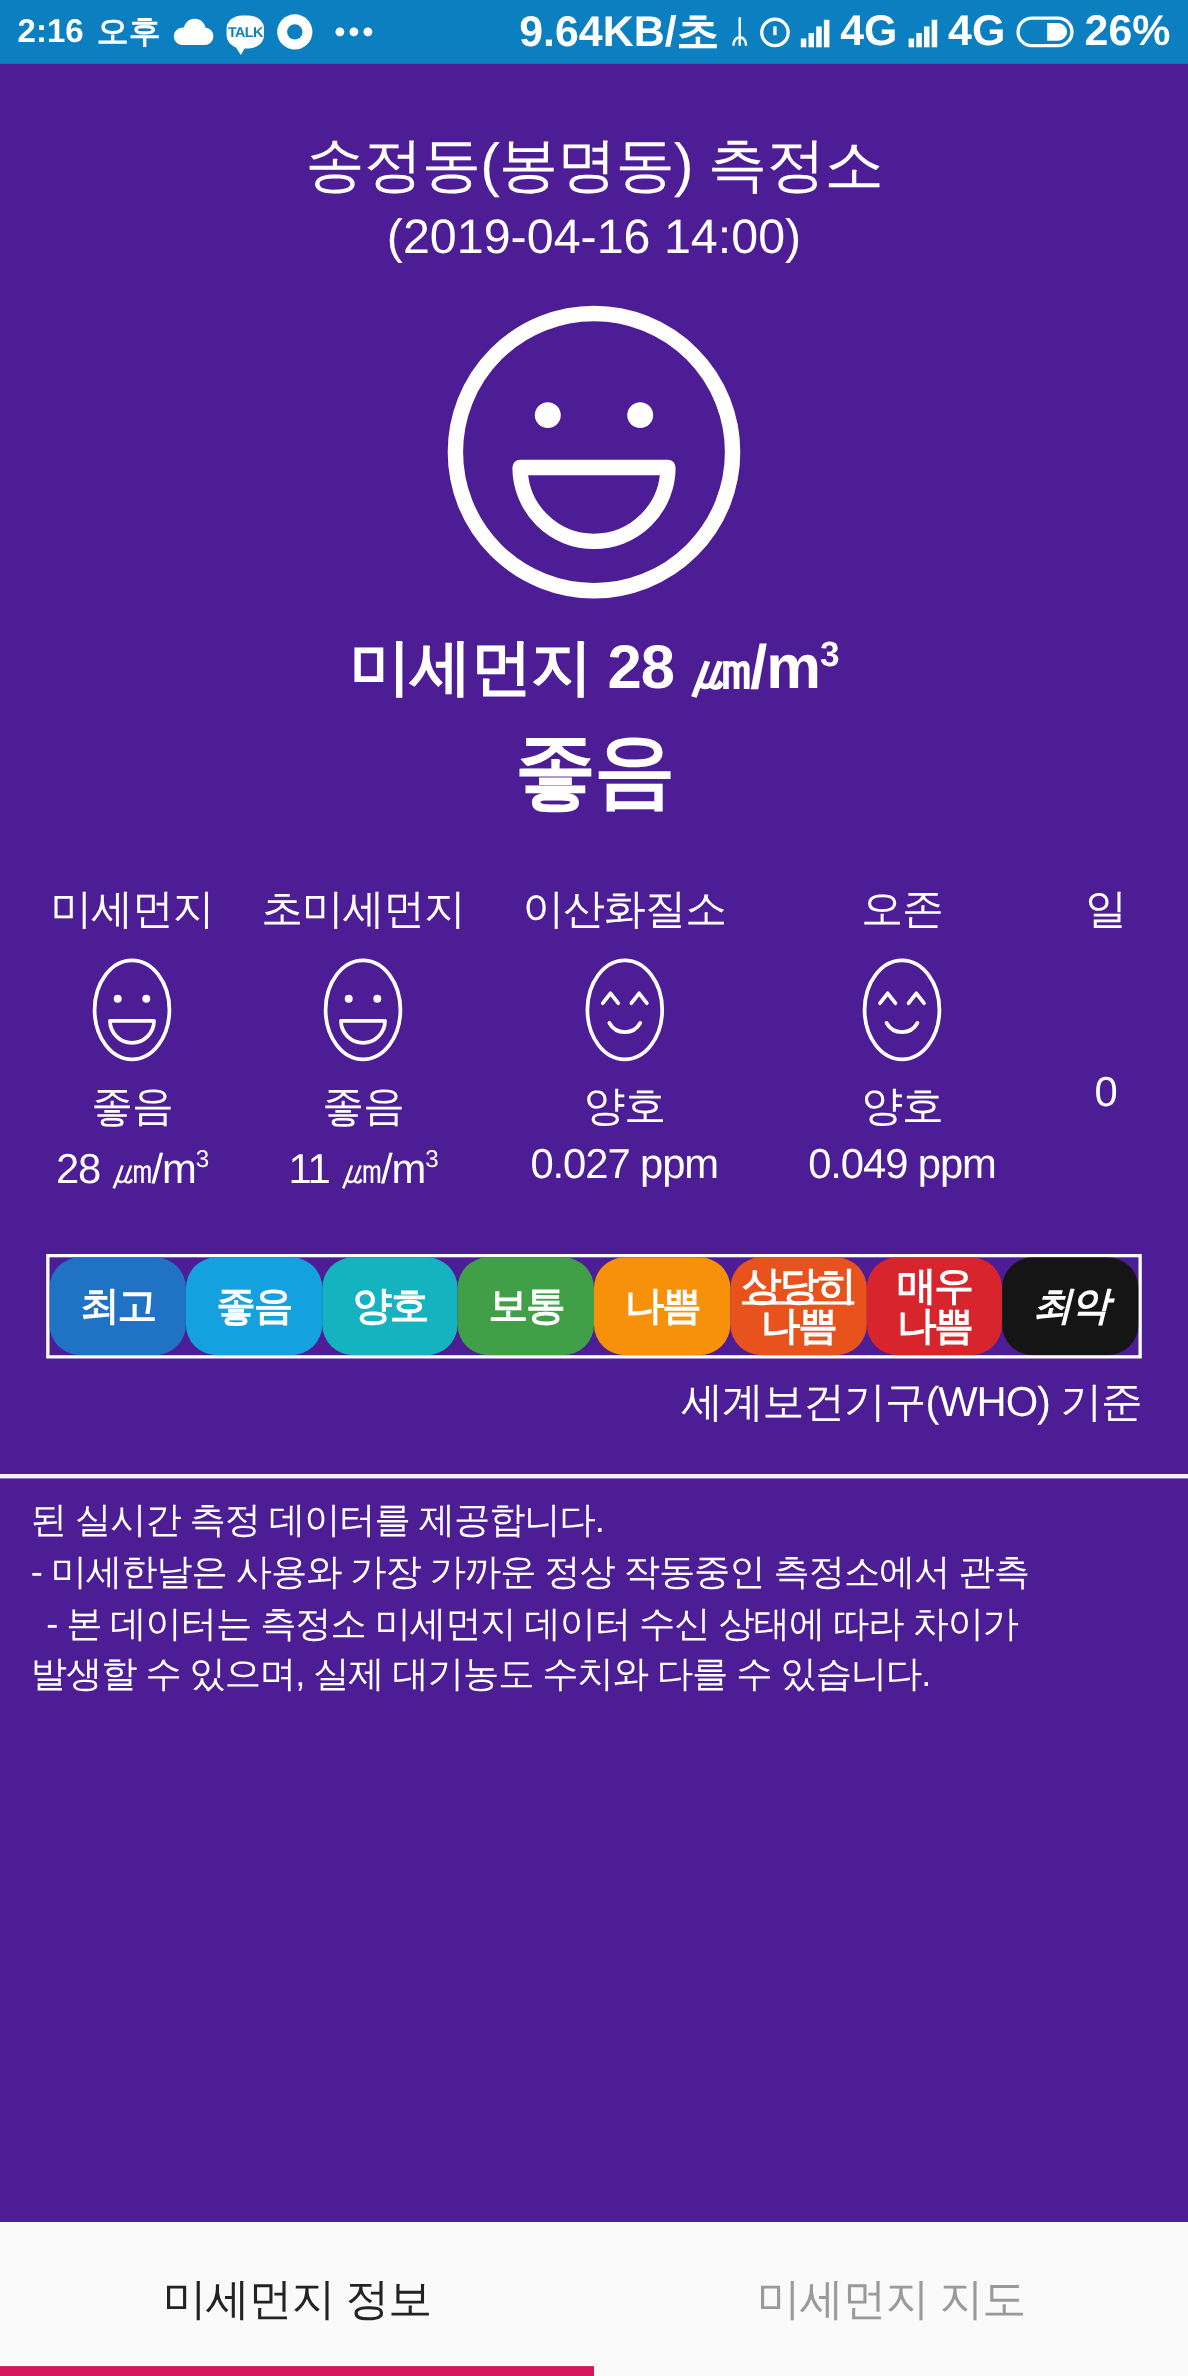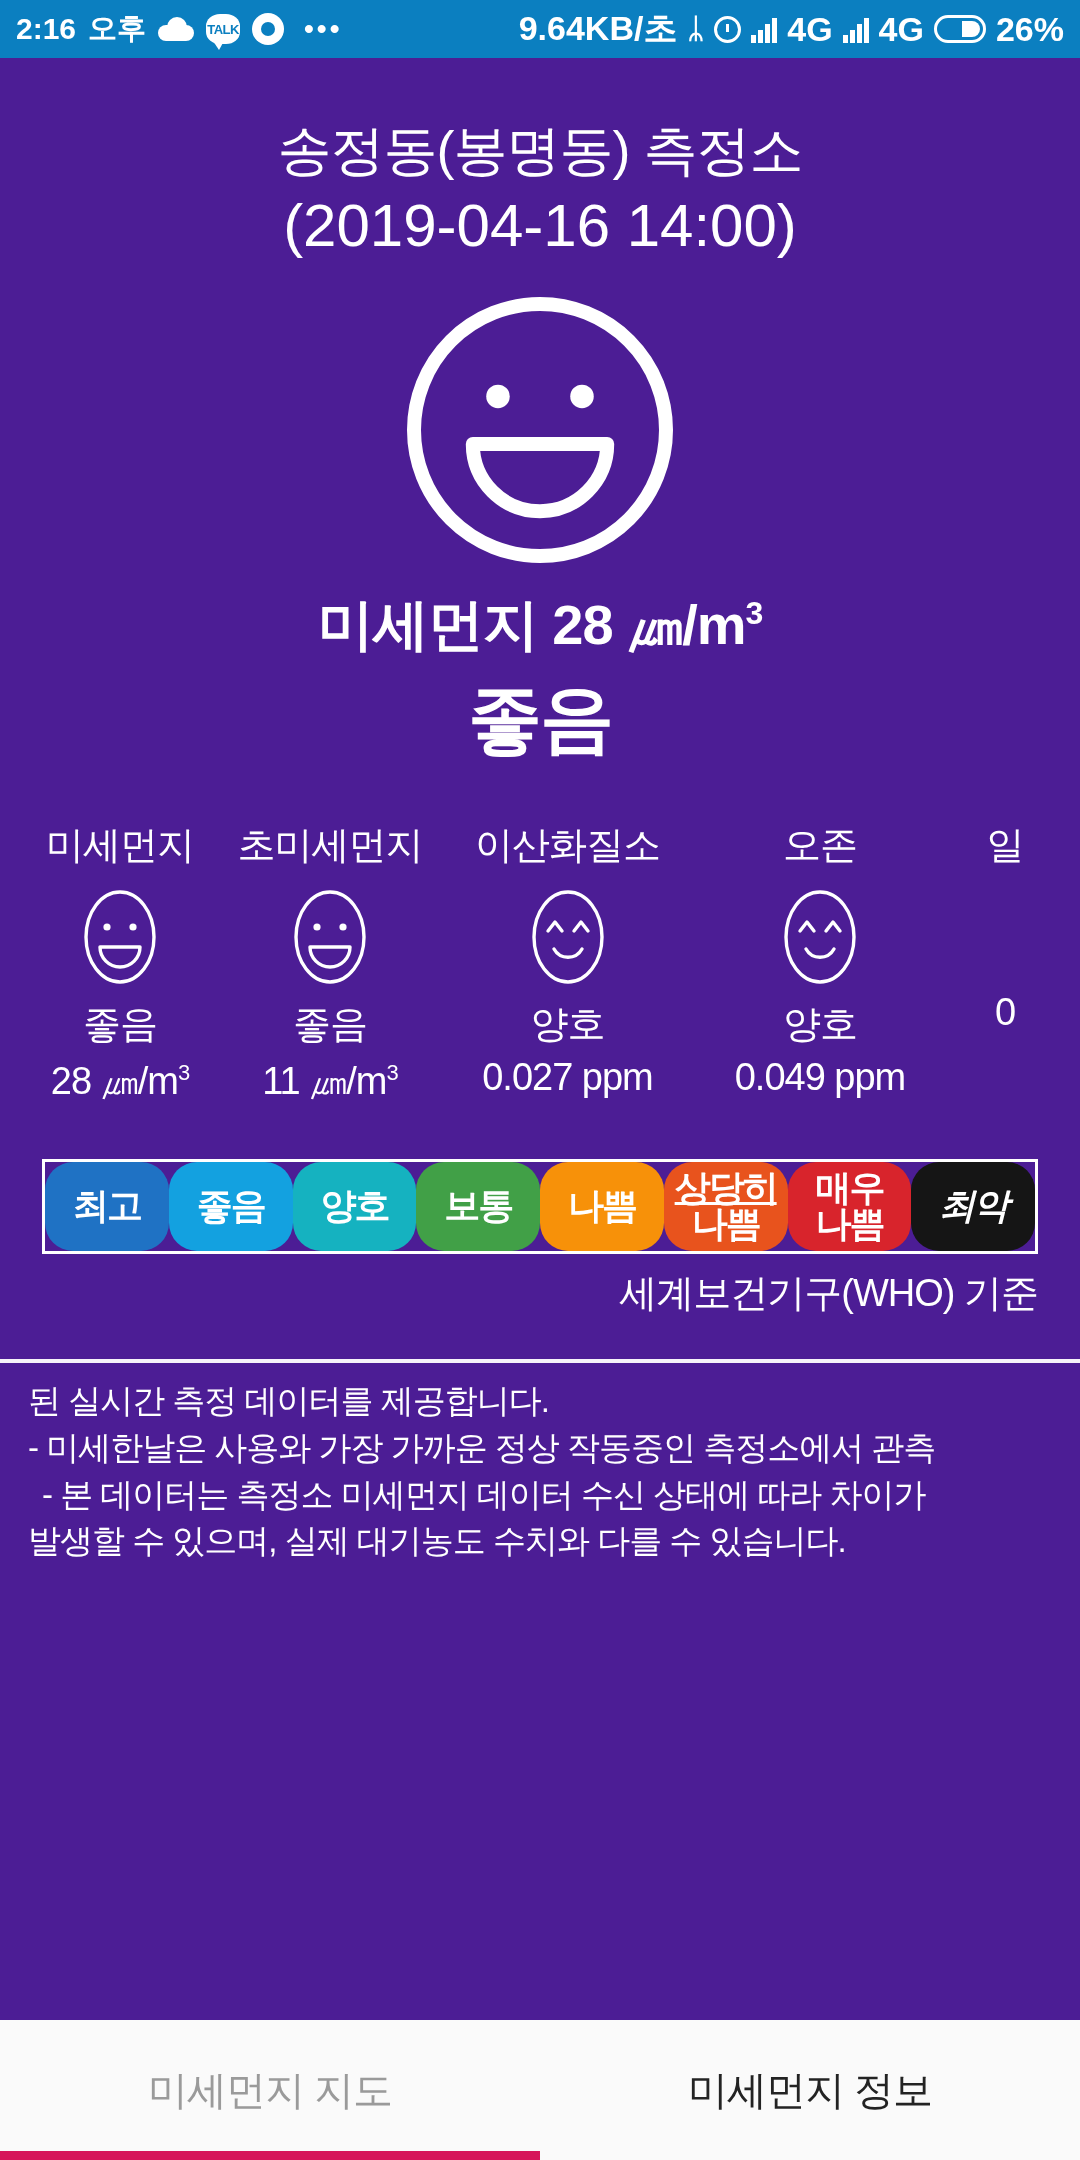--- a/index.html
+++ b/index.html
@@ -58,21 +58,21 @@
     border-top:9px solid #fff;
   }
   .icon-ring {
     width:32px; height:32px; border-radius:50%; background:#fff; position:relative;
   }
   .icon-ring::after{
     content:""; position:absolute; left:9px; top:9px; width:14px; height:14px;
     border-radius:50%; background:#0b7fc0;
   }
   .icon-dots { letter-spacing:3px; font-size:28px; padding:0 8px; }
-  .sb-net { font-size:34px; font-weight:bold; }
+  .sb-net { font-size:39px; font-weight:bold; }
   .icon-bt { font-size:28px; }
   .icon-alarm {
     width:27px; height:27px; border:3px solid #fff; border-radius:50%;
     position:relative; display:inline-block;
   }
   .icon-alarm::before{
     content:""; position:absolute; left:9px; top:5px; width:3px; height:8px; background:#fff;
   }
   .bars { display:flex; align-items:flex-end; gap:2px; height:28px; }
   .bars i { width:5px; background:#fff; display:block; }
@@ -90,21 +90,21 @@
   }
 
   
   .content { flex: 1 1 auto; display:flex; flex-direction:column; background:#4c1d95; }
 
   .station-title {
     text-align:center; color:#fff; font-size:54px; margin-top:60px; line-height:1.2;
     font-weight:400; letter-spacing:-1px;
   }
   .station-date {
-    text-align:center; color:#fff; font-size:60px; margin-top:8px; font-weight:400;
+    text-align:center; color:#fff; font-size:44px; margin-top:8px; font-weight:400;
   }
 
   .face-wrap { display:flex; justify-content:center; margin-top:30px; }
   .face-big { display:block; }
 
   .main-value {
     text-align:center; color:#fff; font-size:56px; margin-top:18px; font-weight:700;
     letter-spacing:-1px;
   }
   .main-value sup { font-size:32px; vertical-align:super; }
@@ -321,18 +321,18 @@
     <div class="disclaimer">
       <p>된 실시간 측정 데이터를 제공합니다.</p>
       <p>- 미세한날은 사용와 가장 가까운 정상 작동중인 측정소에서 관측</p>
       <p class="indent">- 본 데이터는 측정소 미세먼지 데이터 수신 상태에 따라 차이가</p>
       <p>발생할 수 있으며, 실제 대기농도 수치와 다를 수 있습니다.</p>
     </div>
 
   </div>
 
   <div class="tabbar">
+    <div class="tab active">미세먼지 정보</div>
     <div class="tab inactive">미세먼지 지도</div>
-    <div class="tab active">미세먼지 정보</div>
     <div class="tab-indicator"></div>
   </div>
 
 </div>
 
 </body></html>

